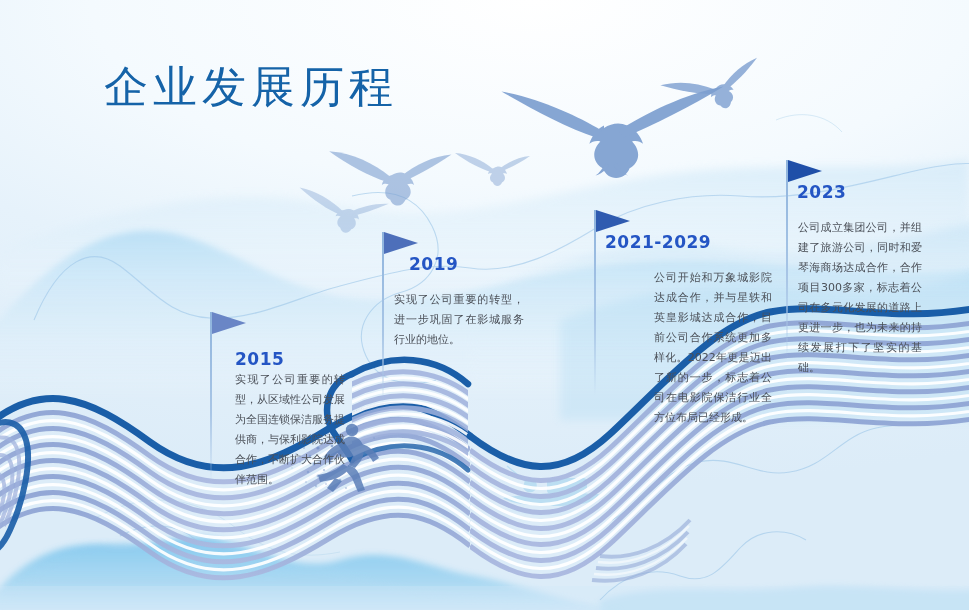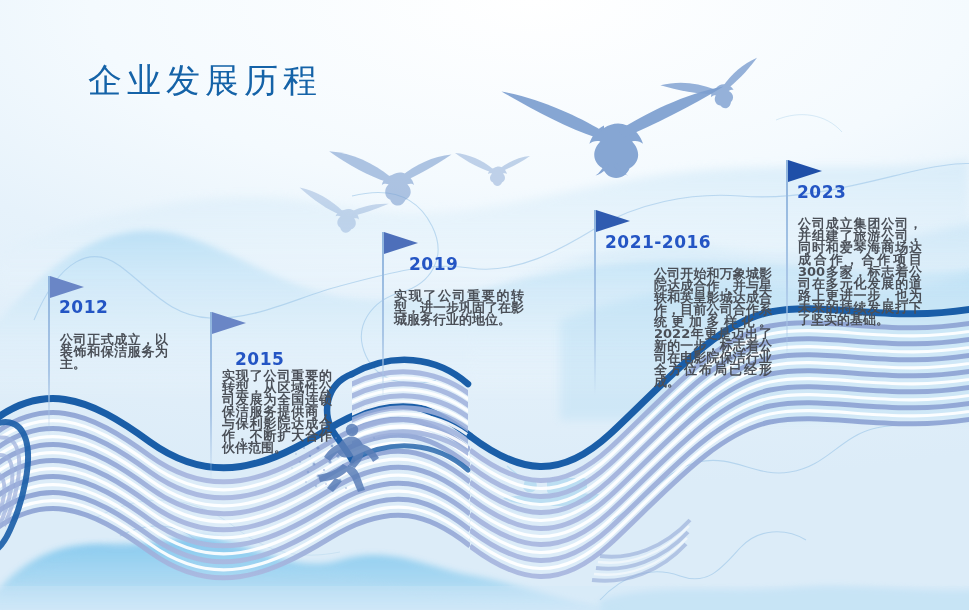--- a/index.html
+++ b/index.html
@@ -12,22 +12,22 @@
     position:relative;width:969px;height:610px;overflow:hidden;
     background:
       radial-gradient(120% 80% at 55% 0%, #ffffff 0%, #f4fafe 38%, #e6f2fb 62%, #dcecf8 100%),
       linear-gradient(180deg,#eaf4fc 0%,#f6fbfe 45%,#eaf4fb 100%);
   }
   .layer{position:absolute;left:0;top:0;width:969px;height:610px;}
   .abs{position:absolute;}
 
   
   #page-title{
-    left:88px;top:58px;
-    font-size:34px;letter-spacing:5px;font-weight:400;
+    left:104px;top:58px;
+    font-size:44px;letter-spacing:5px;font-weight:400;
     color:#1563a8;
     font-family:"DejaVu Sans","Liberation Sans",sans-serif;
     text-shadow:0 1px 2px rgba(255,255,255,.8);
     white-space:nowrap;
   }
 
   
   .milestone{position:absolute;}
   .pole{
     position:absolute;left:0;top:0;width:2px;
@@ -38,22 +38,22 @@
     border-style:solid;
   }
   .year{
     position:absolute;
     font-size:17px;font-weight:700;letter-spacing:.5px;
     color:#2455c4;white-space:nowrap;
     font-family:"DejaVu Sans","Liberation Sans",sans-serif;
   }
   .desc{
     position:absolute;
-    font-size:13px;line-height:12px;color:#4a4f57;
-    font-weight:700;
+    font-size:11px;line-height:20px;color:#4a4f57;
+    font-weight:400;
     font-family:"DejaVu Sans","Liberation Sans",sans-serif;
     text-align:justify;
   }
 
   
   #ribbon{z-index:6;pointer-events:none;}
   #mist-top,#mist-bottom,#birds,#curves,#runner,#boat{pointer-events:none;}
 </style>
 </head>
 <body>
@@ -314,45 +314,39 @@
         <circle cx="28" cy="68" r="1.2" opacity=".38"></circle>
       <circle cx="38" cy="66" r="1" opacity=".35"></circle>
         <circle cx="52" cy="62" r="1.3" opacity=".5"></circle>
       <circle cx="58" cy="70" r="1.1" opacity=".4"></circle>
         <circle cx="70" cy="60" r="1.2" opacity=".45"></circle>
       <circle cx="80" cy="40" r="1" opacity=".35"></circle>
         <circle cx="86" cy="20" r="0.9" opacity=".3"></circle>
     </g>
   </svg>
 
-  <div class="milestone" style="left:48px;top:276px;width:150px;height:180px;z-index:9;">
-    <div class="pole" style="height:160px;"></div>
-    <div class="flag" style="border-width:11px 0 11px 34px;border-color:transparent transparent transparent #6a86c6;"></div>
-    <div class="year" style="left:11px;top:21px;">2012</div>
-    <div class="desc" style="left:12px;top:58px;width:108px;">公司正式成立，以装饰和保洁服务为主。</div>
-  </div>
 
   <div class="milestone" style="left:210px;top:312px;width:150px;height:200px;z-index:9;">
     <div class="pole" style="height:170px;"></div>
     <div class="flag" style="border-width:11px 0 11px 34px;border-color:transparent transparent transparent #6a86c6;"></div>
     <div class="year" style="left:25px;top:21px;margin-top:16px;">2015</div>
-    <div class="desc" style="left:12px;top:58px;width:110px;">实现了公司重要的转型，从区域性公司发展为全国连锁保洁服务提供商，与保利影院达成合作，不断扩大合作伙伴范围。</div>
+    <div class="desc" style="left:25px;top:58px;width:110px;">实现了公司重要的转型，从区域性公司发展为全国连锁保洁服务提供商，与保利影院达成合作，不断扩大合作伙伴范围。</div>
   </div>
 
   <div class="milestone" style="left:382px;top:232px;width:160px;height:200px;z-index:9;">
     <div class="pole" style="height:172px;"></div>
     <div class="flag" style="border-width:11px 0 11px 34px;border-color:transparent transparent transparent #4d6fba;"></div>
     <div class="year" style="left:27px;top:22px;">2019</div>
     <div class="desc" style="left:12px;top:58px;width:130px;">实现了公司重要的转型，进一步巩固了在影城服务行业的地位。</div>
   </div>
 
   <div class="milestone" style="left:594px;top:210px;width:170px;height:220px;z-index:9;">
     <div class="pole" style="height:186px;"></div>
     <div class="flag" style="border-width:11px 0 11px 34px;border-color:transparent transparent transparent #2f5bb0;"></div>
-    <div class="year" style="left:11px;top:22px;">2021-2016</div>
+    <div class="year" style="left:11px;top:22px;">2021-2029</div>
     <div class="desc" style="left:12px;top:58px;width:118px;margin-left:48px;">公司开始和万象城影院达成合作，并与星轶和英皇影城达成合作，目前公司合作系统更加多样化。2022年更是迈出了新的一步，标志着公司在电影院保洁行业全方位布局已经形成。</div>
   </div>
 
   <div class="milestone" style="left:786px;top:160px;width:180px;height:230px;z-index:9;">
     <div class="pole" style="height:200px;"></div>
     <div class="flag" style="border-width:11px 0 11px 34px;border-color:transparent transparent transparent #1f4fa8;"></div>
     <div class="year" style="left:11px;top:22px;">2023</div>
     <div class="desc" style="left:12px;top:58px;width:124px;">公司成立集团公司，并组建了旅游公司，同时和爱琴海商场达成合作，合作项目300多家，标志着公司在多元化发展的道路上更进一步，也为未来的持续发展打下了坚实的基础。</div>
   </div>
 

